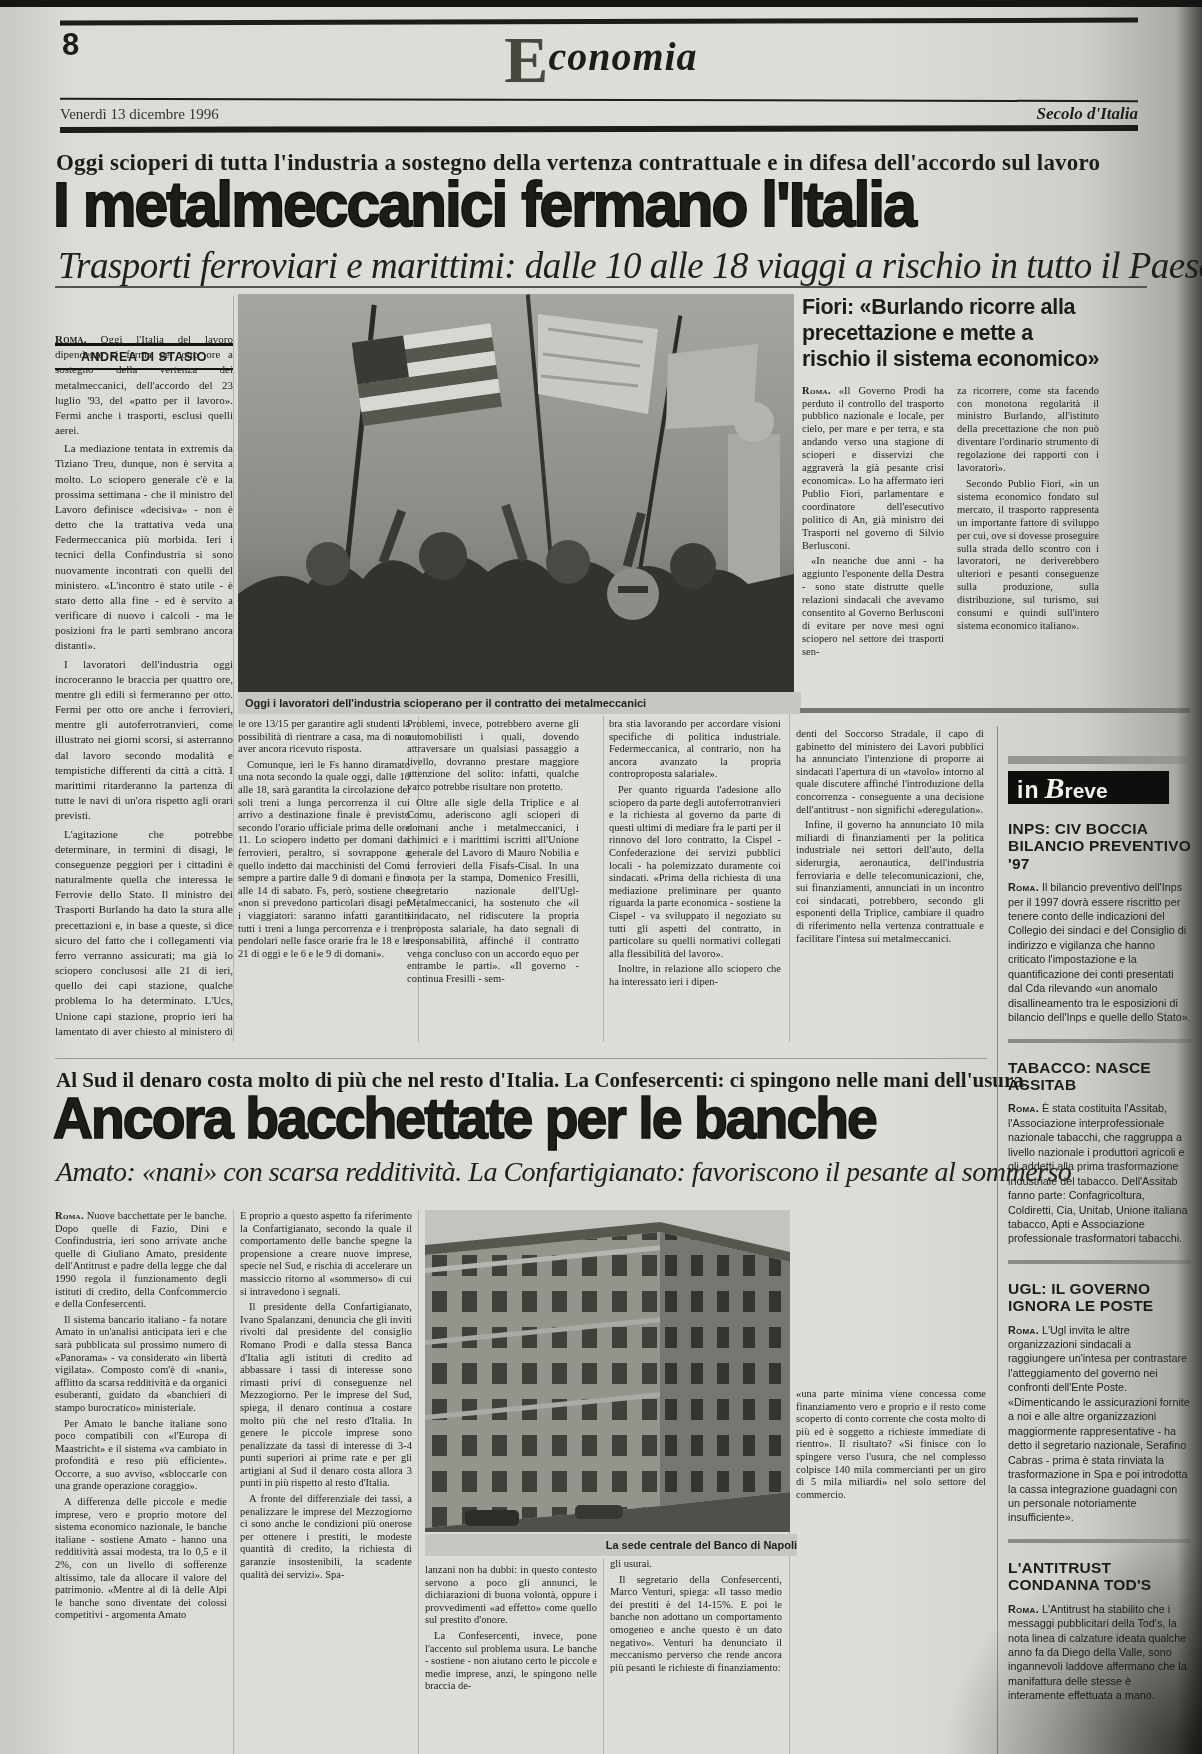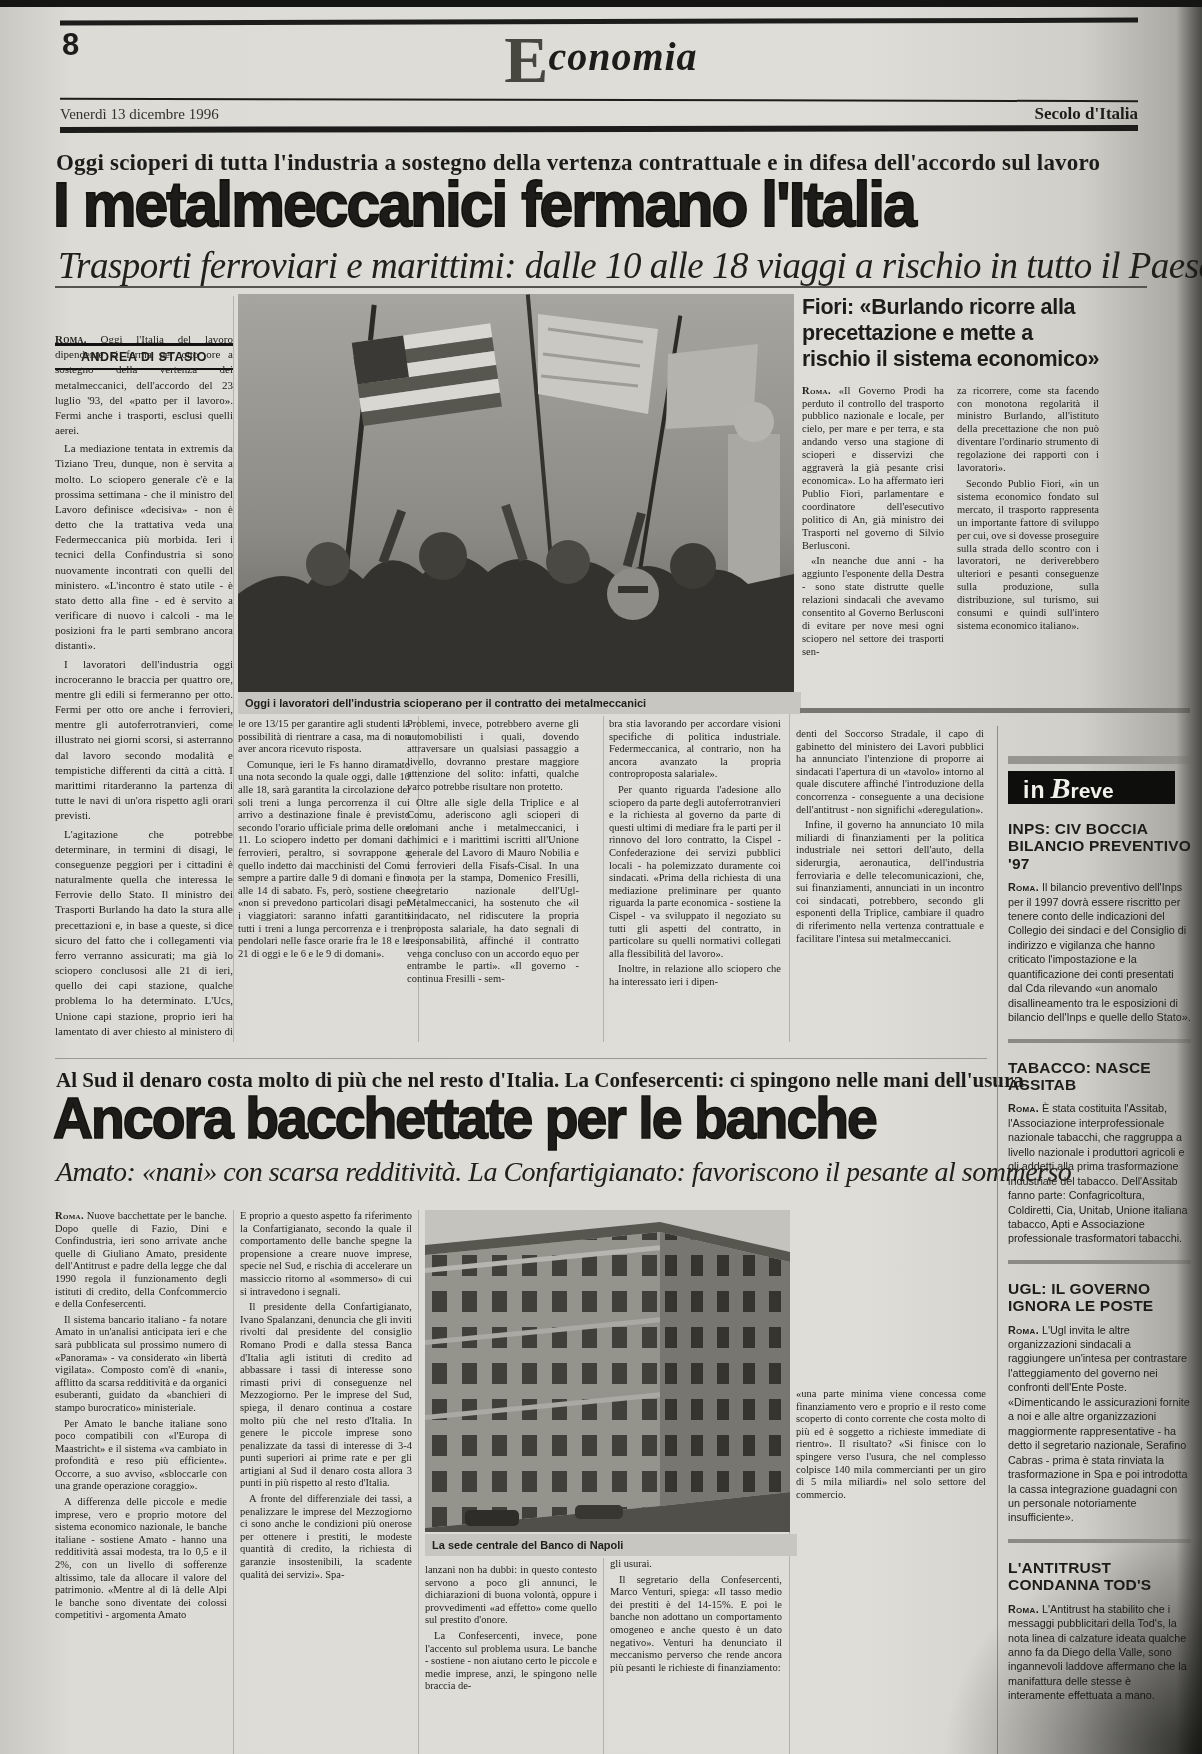--- a/index.html
+++ b/index.html
@@ -17,21 +17,21 @@
   .vline{background:#b3b2ac;width:1px;}
 
   
   .page-num{font-family:"Liberation Sans",sans-serif;font-weight:bold;font-size:31px;}
   .masthead{left:0;right:0;top:30px;text-align:center;white-space:nowrap;}
   .masthead .big-e{font-family:"Liberation Serif",serif;font-weight:bold;font-size:66px;color:#47463f;
         display:inline-block;line-height:.9;vertical-align:-12px;}
   .masthead .rest{font-family:"Liberation Serif",serif;font-style:italic;font-weight:bold;font-size:40px;letter-spacing:1px;}
   .dateline{left:60px;top:104px;width:1078px;display:flex;justify-content:space-between;align-items:baseline;}
   .date-text{font-size:15px;color:#33322e;}
-  .paper-name{font-family:"Liberation Serif",serif;font-weight:bold;font-size:17px;}
+  .paper-name{font-family:"Liberation Serif",serif;font-weight:bold;font-style:italic;font-size:17px;}
 
   
   .kicker{font-weight:bold;font-size:23px;letter-spacing:.2px;white-space:nowrap;}
   .headline{font-family:"Liberation Sans",sans-serif;font-weight:bold;font-size:63px;line-height:1.0;
         letter-spacing:-2px;transform:scaleX(.96);transform-origin:left;white-space:nowrap;
         -webkit-text-stroke:1.8px #14140f;}
   .subhead{font-style:italic;font-size:37px;letter-spacing:-.5px;white-space:nowrap;color:#21201c;}
   .kicker2{font-weight:bold;font-size:21px;white-space:nowrap;}
   .headline2{font-family:"Liberation Sans",sans-serif;font-weight:bold;font-size:57px;line-height:1.0;
         letter-spacing:-2px;transform:scaleX(.97);transform-origin:left;white-space:nowrap;
@@ -55,21 +55,21 @@
   
   .fiori-head{font-family:"Liberation Sans",sans-serif;font-weight:bold;font-size:21.5px;line-height:1.22;letter-spacing:-.3px;}
   .fiori-cols{display:flex;gap:13px;margin-top:12px;}
   .fiori-cols .fcol{width:142px;height:300px;overflow:hidden;text-align:justify;font-size:10.5px;line-height:1.23;}
   .fiori-cols .fcol p{margin:0 0 3px 0;text-indent:9px;}
   .fiori-cols .fcol p:first-child{text-indent:0;}
 
   
   .sidebar{left:1008px;top:756px;width:183px;font-family:"Liberation Sans",sans-serif;}
   .sb-shadow{height:8px;background:#96958f;margin-bottom:7px;}
-  .sb-bar{background:#0e0e0c;color:#f2f1ec;width:152px;height:33px;line-height:33px;padding-left:15px;white-space:nowrap;}
+  .sb-bar{background:#0e0e0c;color:#f2f1ec;width:152px;height:33px;line-height:33px;padding-left:9px;white-space:nowrap;}
   .sb-bar .in{font-weight:bold;font-size:23px;letter-spacing:1px;}
   .sb-bar .bigb{font-family:"Liberation Serif",serif;font-style:italic;font-size:30px;font-weight:bold;padding-left:5px;}
   .sb-bar .reve{font-weight:bold;font-size:21px;}
   .sb-item h3{margin:16px 0 8px 0;font-size:15.5px;line-height:1.12;letter-spacing:.2px;}
   .sb-item .sb-body{font-size:10.8px;line-height:1.34;color:#23221e;}
   .sb-item .sb-body p{margin:0 0 6px 0;}
   .sb-rule{height:4px;background:#8b8a84;margin-top:14px;}
 </style>
 </head>
 <body>
@@ -231,21 +231,21 @@
       <polygon points="235,22 365,52 365,282 235,296" fill="#777670"></polygon>
       <polygon points="235,22 365,52 365,282 235,296" fill="url(#win2)"></polygon>
 
       <polygon points="0,45 235,22 365,52 365,42 235,12 0,35" fill="#57564f"></polygon>
 
       <polygon points="0,318 235,296 365,282 365,322 0,322" fill="#504f49"></polygon>
       <rect x="40" y="300" width="54" height="16" rx="5" fill="#2e2d29"></rect>
       <rect x="150" y="295" width="48" height="14" rx="5" fill="#383732"></rect>
     </svg>
   </div>
-  <div class="abs caption" style="left:425px;top:1534px;width:365px;">La sede centrale del Banco di Napoli</div>
+  <div class="abs caption" style="left:425px;top:1534px;width:365px;text-align:right;">La sede centrale del Banco di Napoli</div>
 
   <div class="abs col" style="left:425px;top:1564px;width:172px;height:190px;">
       <p>lanzani non ha dubbi: in questo contesto servono a poco gli annunci, le dichiarazioni di buona volontà, oppure i provvedimenti «ad effetto» come quello sul prestito d'onore.</p>
       <p>La Confesercenti, invece, pone l'accento sul problema usura. Le banche - sostiene - non aiutano certo le piccole e medie imprese, anzi, le spingono nelle braccia de-</p>
     </div>
   <div class="abs col" style="left:610px;top:1558px;width:172px;height:196px;">
       <p>gli usurai.</p>
       <p>Il segretario della Confesercenti, Marco Venturi, spiega: «Il tasso medio dei prestiti è del 14-15%. E poi le banche non adottano un comportamento omogeneo e anche questo è un dato negativo». Venturi ha denunciato il meccanismo perverso che rende ancora più pesanti le richieste di finanziamento:</p>
     </div>
   <div class="abs col" style="left:796px;top:1388px;width:190px;height:366px;">

